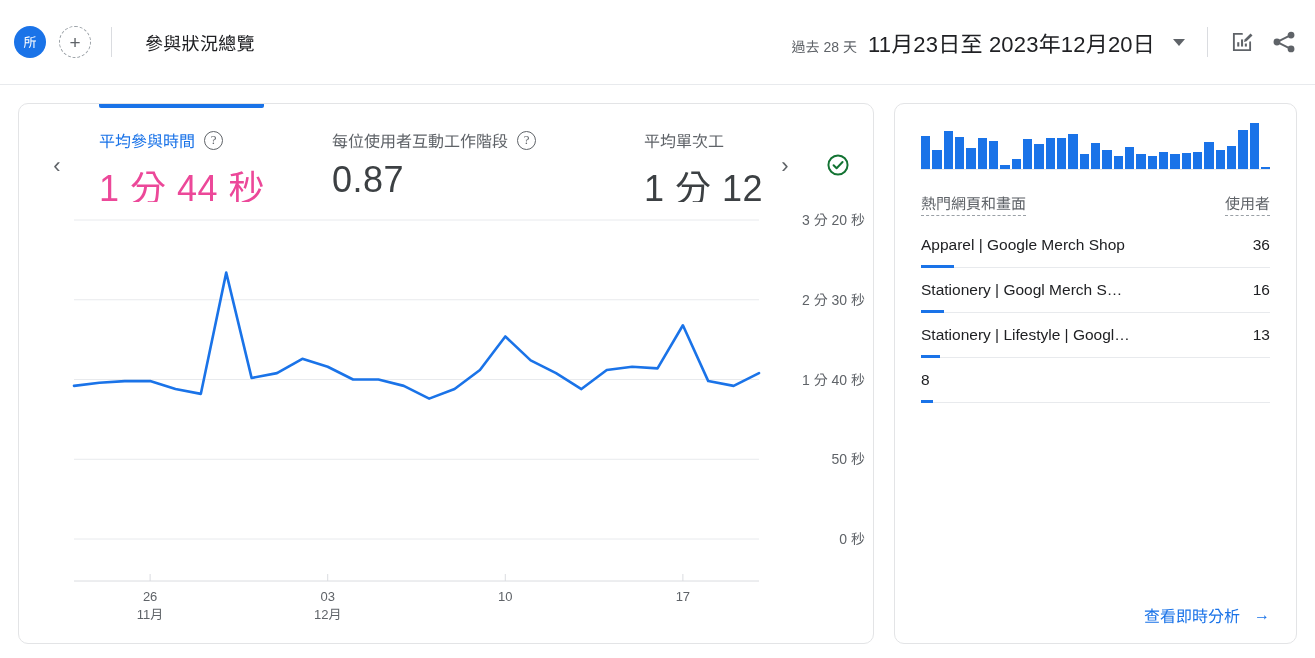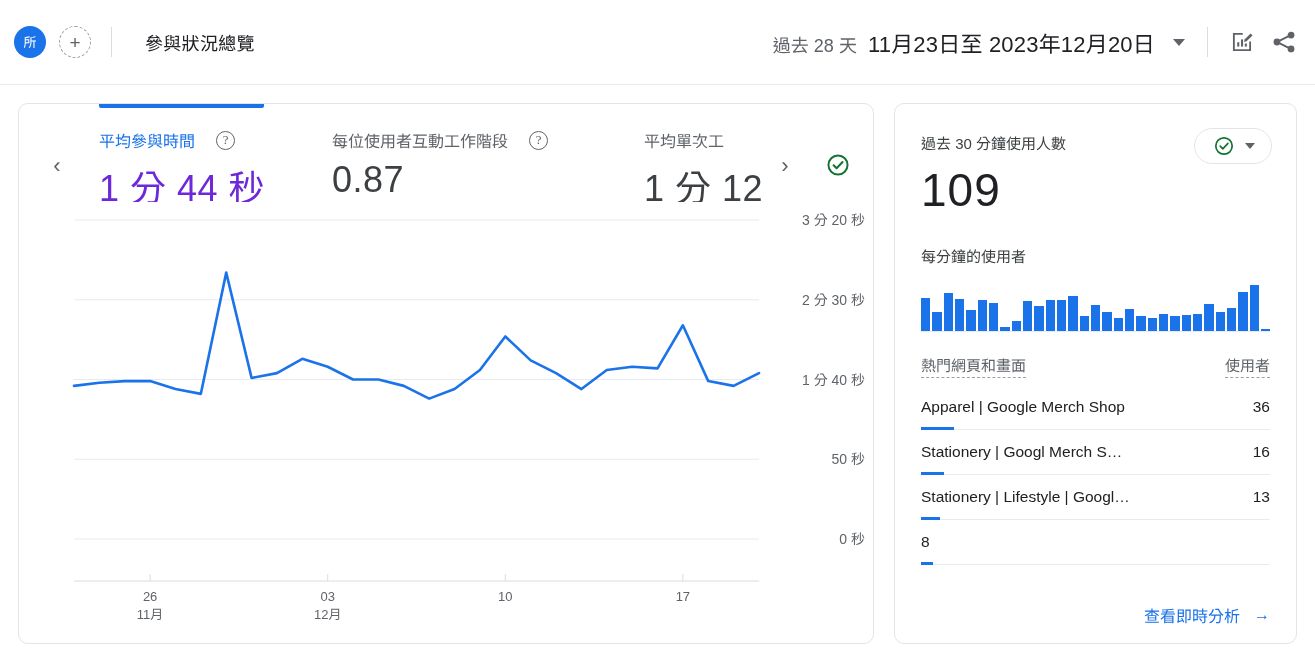--- a/index.html
+++ b/index.html
@@ -43,21 +43,21 @@
     margin-left: 33px;
     font-size: 18px; color: #202124; font-weight: 400; letter-spacing: .3px;
     white-space: nowrap;
   }
   .hdr-right {
     margin-left: auto; display: flex; align-items: center;
     padding-right: 14px; gap: 0;
   }
   .date-range { display: flex; align-items: baseline; cursor: pointer; }
   .date-prefix {
-    font-size: 18px; color: #5f6368; margin-right: 11px; white-space: nowrap;
+    font-size: 14px; color: #5f6368; margin-right: 11px; white-space: nowrap;
   }
   .date-value {
     font-size: 22px; color: #202124; white-space: nowrap; letter-spacing: .2px;
   }
   .date-caret {
     margin-left: 18px; width: 0; height: 0;
     border-left: 6px solid transparent; border-right: 6px solid transparent;
     border-top: 7px solid #5f6368; align-self: center;
   }
   .hdr-divider2 { width: 1px; height: 30px; background: #dadce0; margin: 0 17px 0 22px; }
@@ -92,32 +92,32 @@
     position: relative; padding-top: 24px; flex: none;
   }
   .m0 { width: 233px; }
   .m1 { width: 312px; }
   .m2 { width: 180px; }
   .metric .tabbar {
     position: absolute; top: 0; left: 0; width: 165px; height: 4px;
     background: #1a73e8; border-radius: 0 0 2px 2px;
   }
   .metric-label {
-    display: flex; align-items: center; gap: 21px;
+    display: flex; align-items: center; gap: 9px;
     font-size: 16px; color: #5f6368; white-space: nowrap;
   }
   .metric.active .metric-label { color: #1a73e8; }
   .help-icon {
     width: 19px; height: 19px; border-radius: 50%;
     border: 1.5px solid currentColor; color: #5f6368;
     font-size: 13px; line-height: 16px; text-align: center; flex: none;
     font-family: "Liberation Serif", serif;
   }
   .metric-value {
-    margin-top: 7px; font-size: 36px; color: #6d28d9; font-weight: 400;
+    margin-top: 7px; font-size: 36px; color: #ec4899; font-weight: 400;
     white-space: nowrap; letter-spacing: .5px;
   }
   .metric.dim .metric-value { color: #3c4043; }
   .m2 .metric-value { overflow: hidden; width: 120px; }
 
   .nav-arrow {
     position: absolute; top: 42px; width: 40px; height: 40px;
     display: flex; align-items: center; justify-content: center;
     color: #5f6368; cursor: pointer; font-size: 22px; font-weight: 300;
     background: #fff; z-index: 4;
@@ -303,33 +303,20 @@
             <text x="486.2962962962963" y="399" text-anchor="middle" class="xtick">10</text>
             <line x1="663.8888888888888" y1="372" x2="663.8888888888888" y2="379" class="axisline"></line>
             <text x="663.8888888888888" y="399" text-anchor="middle" class="xtick">17</text>
             <path d="M55.00 183.88 L80.37 180.69 L105.74 179.09 L131.11 179.09 L156.48 187.07 L181.85 191.85 L207.22 70.63 L232.59 175.91 L257.96 171.12 L283.33 156.77 L308.70 164.74 L334.07 177.50 L359.44 177.50 L384.81 183.88 L410.19 196.64 L435.56 187.07 L460.93 167.93 L486.30 134.44 L511.67 158.36 L537.04 171.12 L562.41 187.07 L587.78 167.93 L613.15 164.74 L638.52 166.33 L663.89 123.27 L689.26 179.09 L714.63 183.88 L740.00 171.12" class="series-line" stroke="#1a73e8"></path>
           </svg>
       </div>
     </div>
 
     <div class="card card-right">
 
-      <div class="rt-head">
-        <div class="rt-title">過去 30 分鐘使用人數</div>
-        <div class="rt-big">109</div>
-        <div class="rt-sub">每分鐘的使用者</div>
-
-        <div class="rt-pill">
-          <svg width="24" height="24" viewBox="0 0 24 24" fill="none" stroke="#137333" stroke-width="1.7">
-            <circle cx="12" cy="12" r="8.2"></circle>
-            <path d="M8.2 12.2l2.6 2.6 5.1-5.4" stroke-linecap="round" stroke-linejoin="round"></path>
-          </svg>
-          <span class="caret"></span>
-        </div>
-      </div>
 
       <div class="spark" id="sparkline">
           <div class="bar" style="height: 33px; background: rgb(26, 115, 232);"></div>
           <div class="bar" style="height: 19px; background: rgb(26, 115, 232);"></div>
           <div class="bar" style="height: 38px; background: rgb(26, 115, 232);"></div>
           <div class="bar" style="height: 32px; background: rgb(26, 115, 232);"></div>
           <div class="bar" style="height: 21px; background: rgb(26, 115, 232);"></div>
           <div class="bar" style="height: 31px; background: rgb(26, 115, 232);"></div>
           <div class="bar" style="height: 28px; background: rgb(26, 115, 232);"></div>
           <div class="bar" style="height: 4px; background: rgb(26, 115, 232);"></div>

